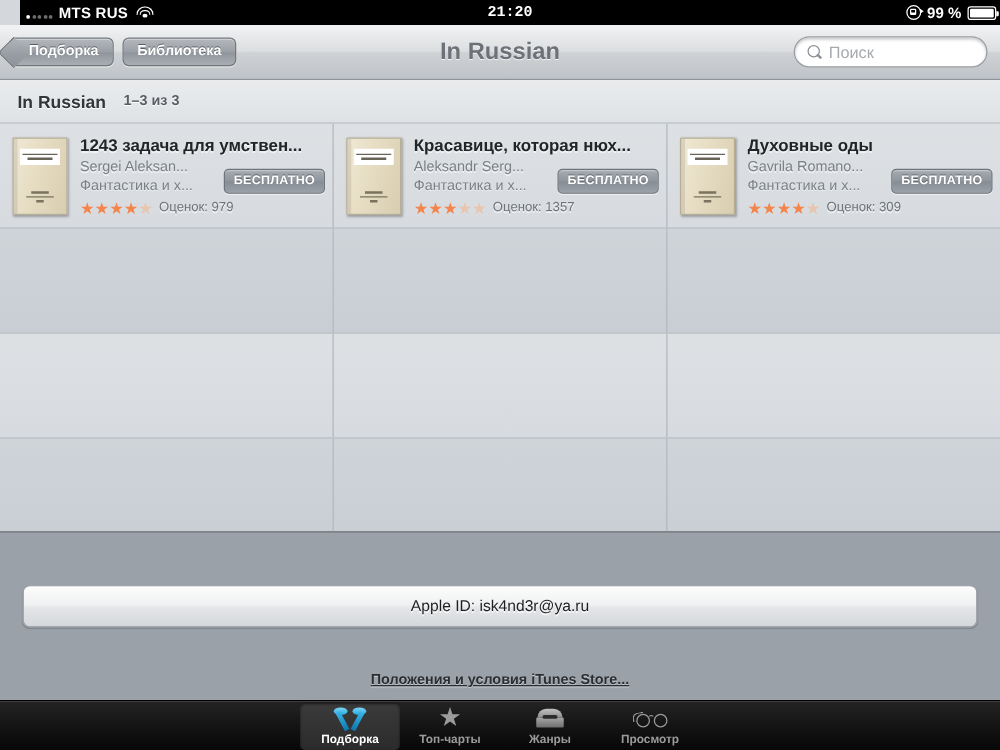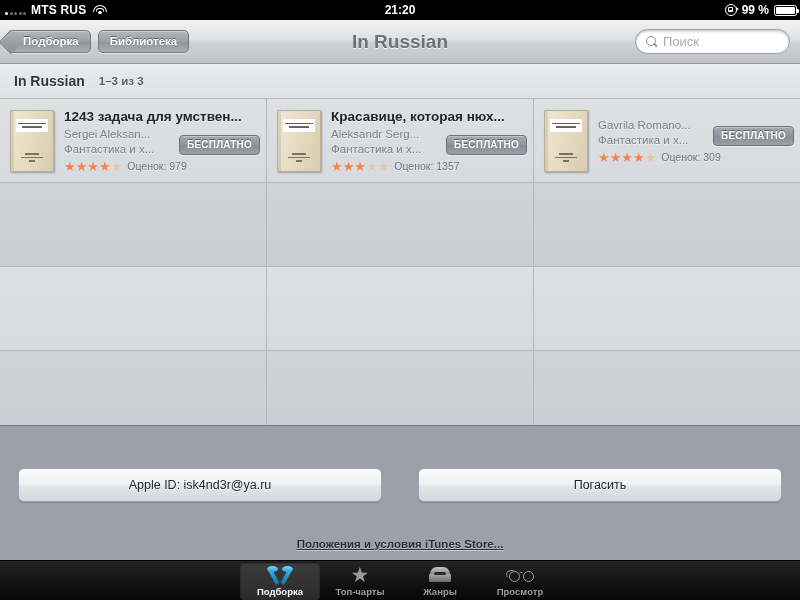--- a/index.html
+++ b/index.html
@@ -8,39 +8,39 @@
     font-family:"Liberation Sans", sans-serif;
     background:#d4d8dc;
     -webkit-font-smoothing:antialiased;
   }
   #app { position:relative; width:800px; height:600px; }
 
   
   .statusbar {
     height:20px; background:#000; color:#fff;
     display:flex; align-items:center; position:relative;
-    font-size:12px; font-weight:bold;
+    font-size:12px; font-weight:bold;margin-left:16px;
   }
   .sb-left { display:flex; align-items:center; gap:5px; padding-left:5px; }
   .sig-dots { display:flex; align-items:flex-end; gap:1.5px; height:9px; }
   .sig-dots i { width:3px; height:3px; border-radius:50%; background:#fff; display:block; }
   .sig-dots i.off { background:#6d6d6d; }
   .carrier { font-size:12px; font-weight:bold; letter-spacing:.2px; }
   .wifi-icon { width:14px; height:11px; position:relative; margin-left:2px; }
   .wifi-icon span {
     position:absolute; left:50%; transform:translateX(-50%);
     border:1.6px solid #fff; border-bottom:none;
     border-radius:50% 50% 0 0 / 100% 100% 0 0;
   }
   .wifi-icon span.a { width:14px; height:7px; top:0; }
   .wifi-icon span.b { width:9px;  height:4.5px; top:3px; }
   .wifi-icon span.c { width:4px;  height:2px; top:6px; background:#fff; border:none; border-radius:50%; height:3px; }
   .sb-center {
     position:absolute; left:0; right:0; text-align:center;
-    font-size:12px; font-weight:bold;
+    font-size:12px; font-weight:bold;font-family:Liberation Mono, monospace;
   }
   .sb-right {
     margin-left:auto; display:flex; align-items:center; gap:5px; padding-right:3px;
   }
   .lock-icon { width:12px; height:12px; position:relative; }
   .lock-icon .ring {
     position:absolute; inset:0; border:1.3px solid #fff; border-radius:50%;
   }
   .lock-icon .arw {
     position:absolute; right:-2px; top:3px; width:0; height:0;
@@ -402,20 +402,21 @@
               <b></b>
               <b class="s"></b>
             </span>
           <span class="foot">
               <b class="w1"></b>
               <b class="w2"></b>
               <b class="w3"></b>
             </span>
         </div>
         <div class="binfo">
+          <div class="btitle">Духовные оды</div>
           <div class="brow2">
             <div class="bmeta">
               <div class="bauthor">Gavrila Romano...</div>
               <div class="bgenre">Фантастика и х...</div>
             </div>
             <button class="price-btn">БЕСПЛАТНО</button>
           </div>
           <div class="brating">
             <span class="stars">
               <span class="star">★</span>
@@ -443,21 +444,20 @@
     <div class="grow even">
       <div class="gcell"></div>
       <div class="gcell"></div>
       <div class="gcell"></div>
     </div>
   </div>
 
   <div class="footer">
     <div class="footer-btns">
       <button class="fbtn">Apple ID: isk4nd3r@ya.ru</button>
-      <button class="fbtn">Погасить</button>
     </div>
     <a class="terms" href="#">Положения и условия iTunes Store...</a>
   </div>
 
   <div class="tabbar">
     <div class="tab sel">
       <span class="tab-ico">
         <span class="ico-ribbon">
             <span class="lb"></span>
             <span class="rb"></span>

